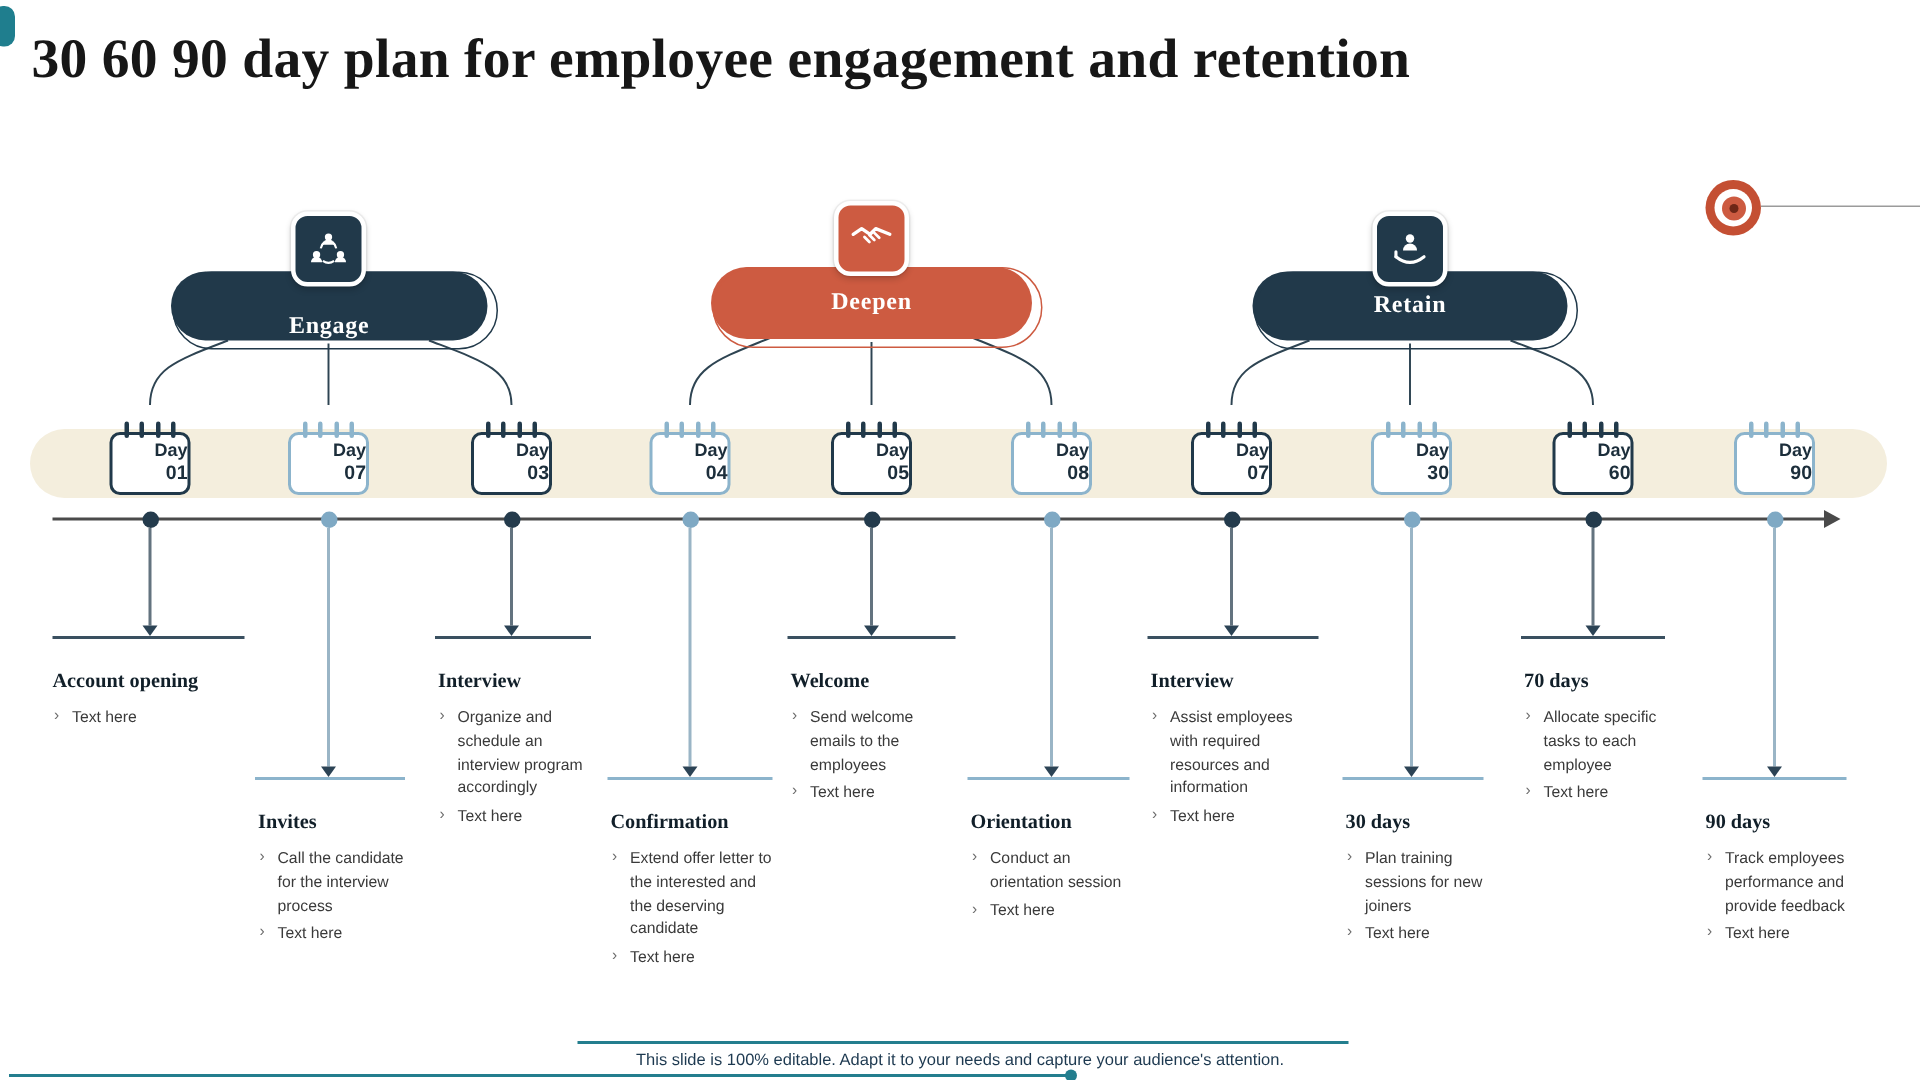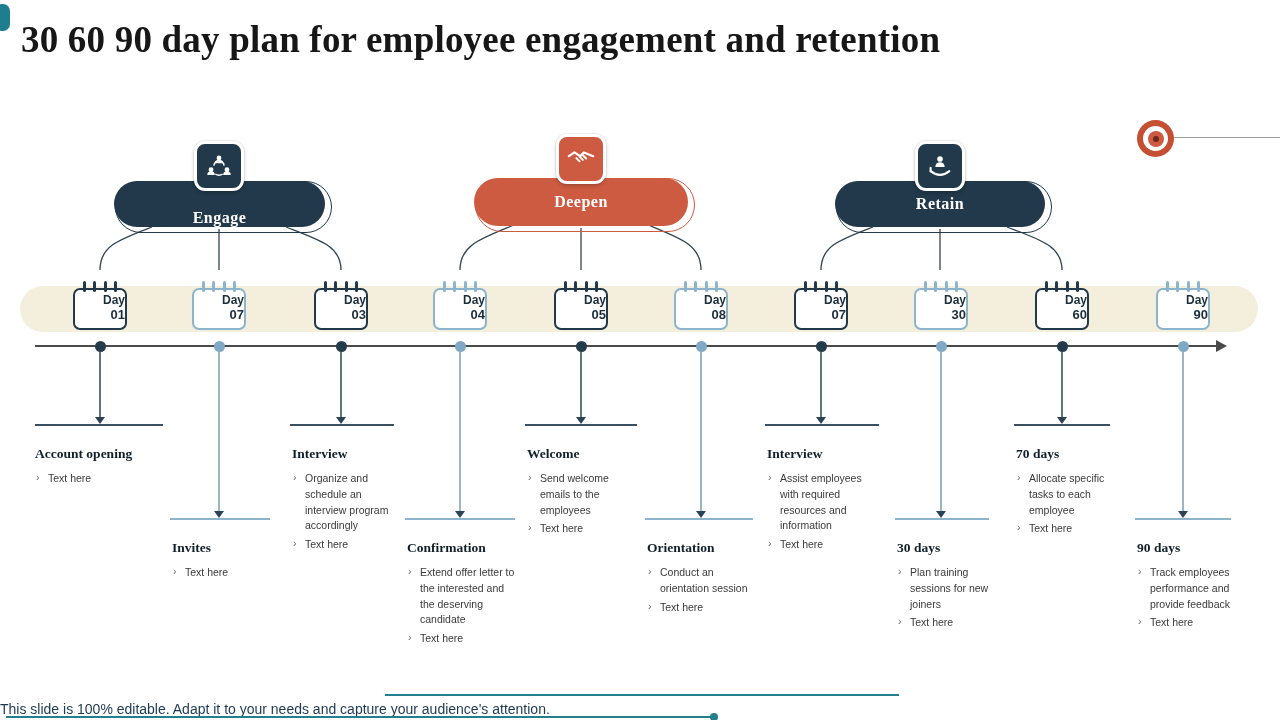--- a/index.html
+++ b/index.html
@@ -73,21 +73,21 @@
 
   
   .bull{position:absolute;left:1137px;top:120px;width:37px;height:37px;border-radius:50%;background:#c44f33;
         display:flex;align-items:center;justify-content:center;z-index:3;}
   .bull .r1{width:25px;height:25px;border-radius:50%;background:#ffffff;display:flex;align-items:center;justify-content:center;}
   .bull .r2{width:16px;height:16px;border-radius:50%;background:#cd5b41;display:flex;align-items:center;justify-content:center;}
   .bull .r3{width:6px;height:6px;border-radius:50%;background:#6e2717;}
   .bull-line{position:absolute;left:1174px;top:137px;width:106px;height:1px;background:#9b9b9b;z-index:2;}
 
   
-  .footer-text{position:absolute;left:0;top:701px;width:1280px;text-align:left;font-size:14px;color:#1d3950;}
+  .footer-text{position:absolute;left:0;top:701px;width:1280px;text-align:center;font-size:11px;color:#1d3950;}
   .deco-line-1{position:absolute;left:385px;top:694px;width:514px;height:2px;background:#237e8e;}
   .deco-line-2{position:absolute;left:6px;top:716px;width:706px;height:2px;background:#237e8e;}
   .deco-dot{position:absolute;left:710px;top:713px;width:8px;height:8px;border-radius:50%;background:#237e8e;}
 </style>
 </head>
 <body>
 
 <div class="slide">
 
   <div class="corner-tab"></div>
@@ -325,20 +325,21 @@
     <h3>70 days</h3>
     <ul>
       <li>Allocate specific tasks to each employee</li>
       <li>Text here</li>
     </ul>
   </div>
 
   <div class="block" style="left:172px;top:526px;width:98px;">
     <h3>Invites</h3>
     <ul>
+      <li>Call the candidate for the interview process</li>
       <li>Text here</li>
     </ul>
   </div>
   <div class="block" style="left:407px;top:526px;width:108px;">
     <h3>Confirmation</h3>
     <ul>
       <li>Extend offer letter to the interested and the deserving candidate</li>
       <li>Text here</li>
     </ul>
   </div>

